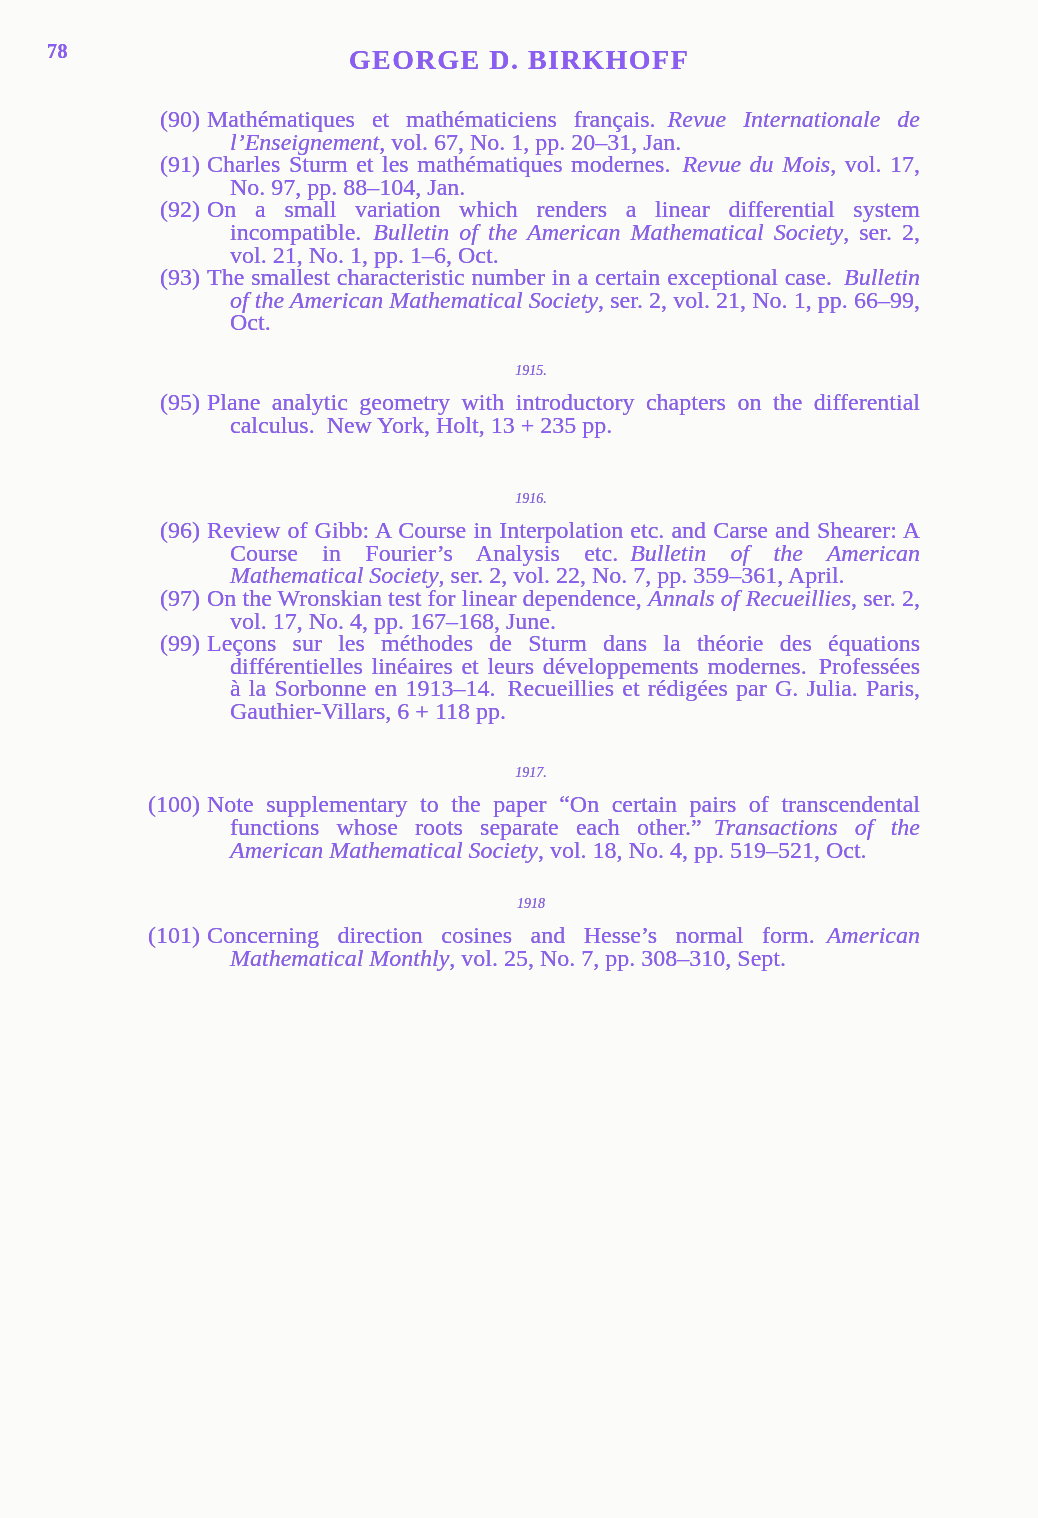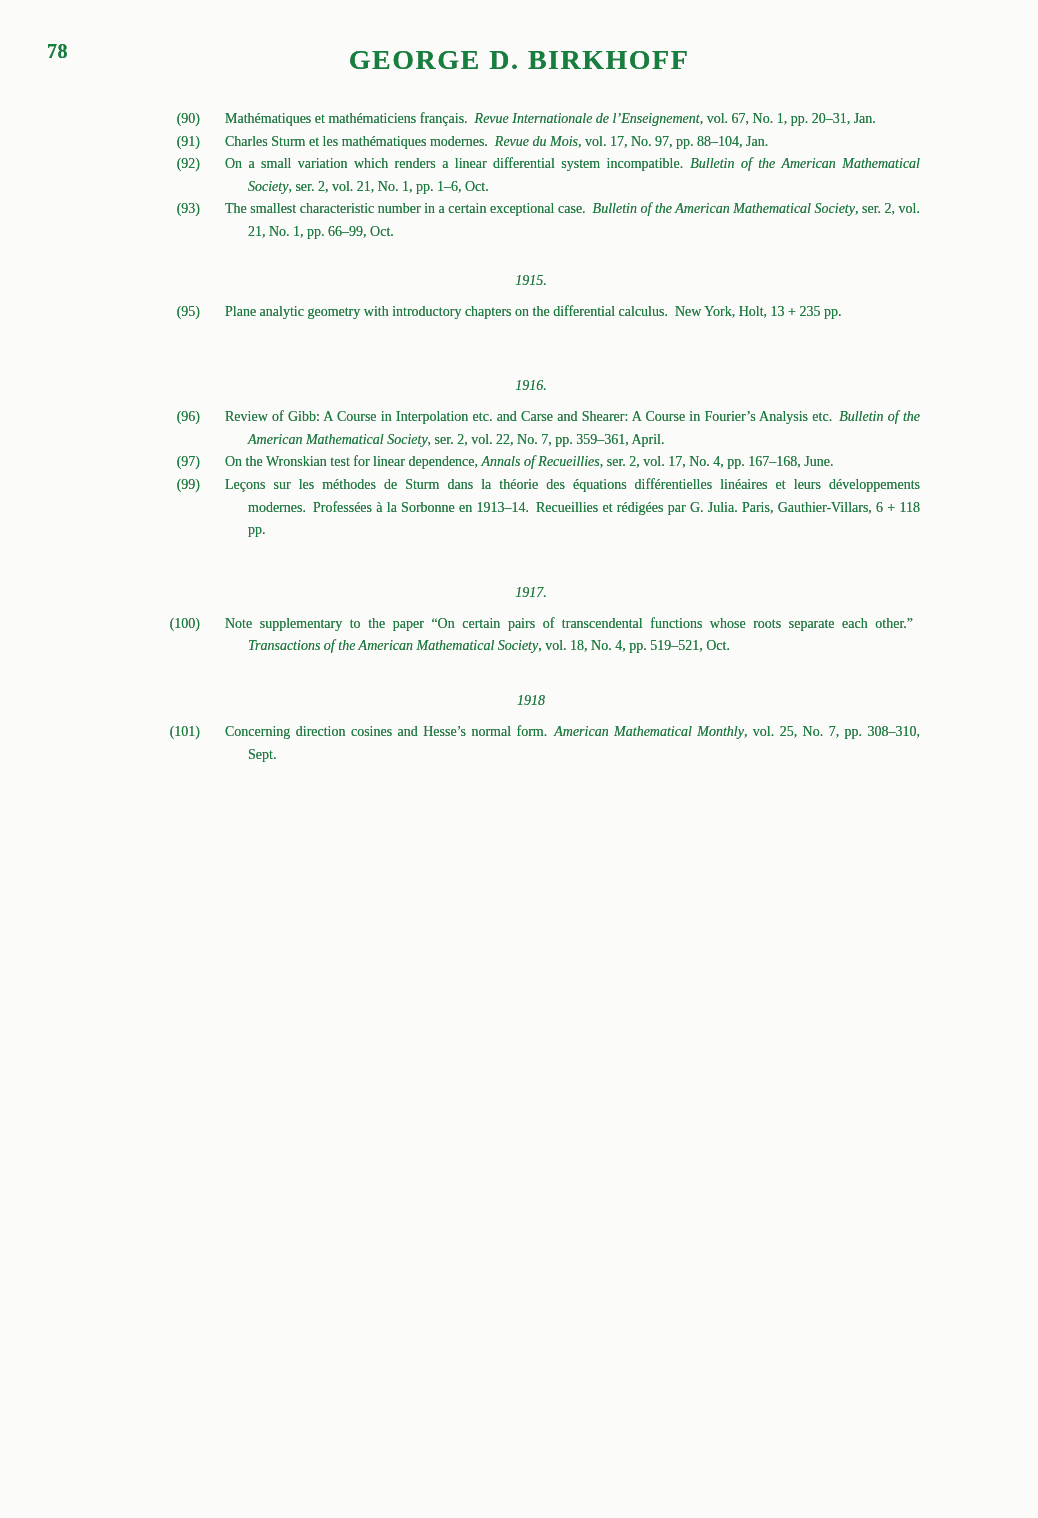--- a/index.html
+++ b/index.html
@@ -6,21 +6,21 @@
   body {
     background: #e8e8e6;
     font-family: "Liberation Serif", "DejaVu Serif", serif;
   }
   .page {
     position: relative;
     width: 1038px;
     height: 1518px;
     margin: 0 auto;
     background: #fbfbf9;
-    color: #15803d;
+    color: #8b5cf6;
     overflow: hidden;
     text-shadow: 0 0 0.45px rgba(20,20,20,0.55);
   }
   .page-number {
     position: absolute;
     left: 47px;
     top: 40px;
     font-size: 20px;
     font-weight: bold;
     letter-spacing: 0.5px;
@@ -37,31 +37,31 @@
   }
   .bibliography {
     position: absolute;
     top: 108px;
     left: 142px;
     width: 778px;
   }
   .entry {
     display: flex;
     align-items: flex-start;
-    font-size: 14px;
+    font-size: 24px;
     line-height: 22.6px;
   }
   .entry-number {
     flex: 0 0 58px;
     text-align: right;
     white-space: nowrap;
   }
   .entry-text {
     flex: 1 1 auto;
-    margin-left: 25px;
+    margin-left: 7px;
     text-align: justify;
     padding-left: 23px;
     text-indent: -23px;
   }
   .entry-text .it { font-style: italic; }
   .year-heading {
     text-align: center;
     font-style: italic;
     font-size: 14px;
     line-height: 22px;

